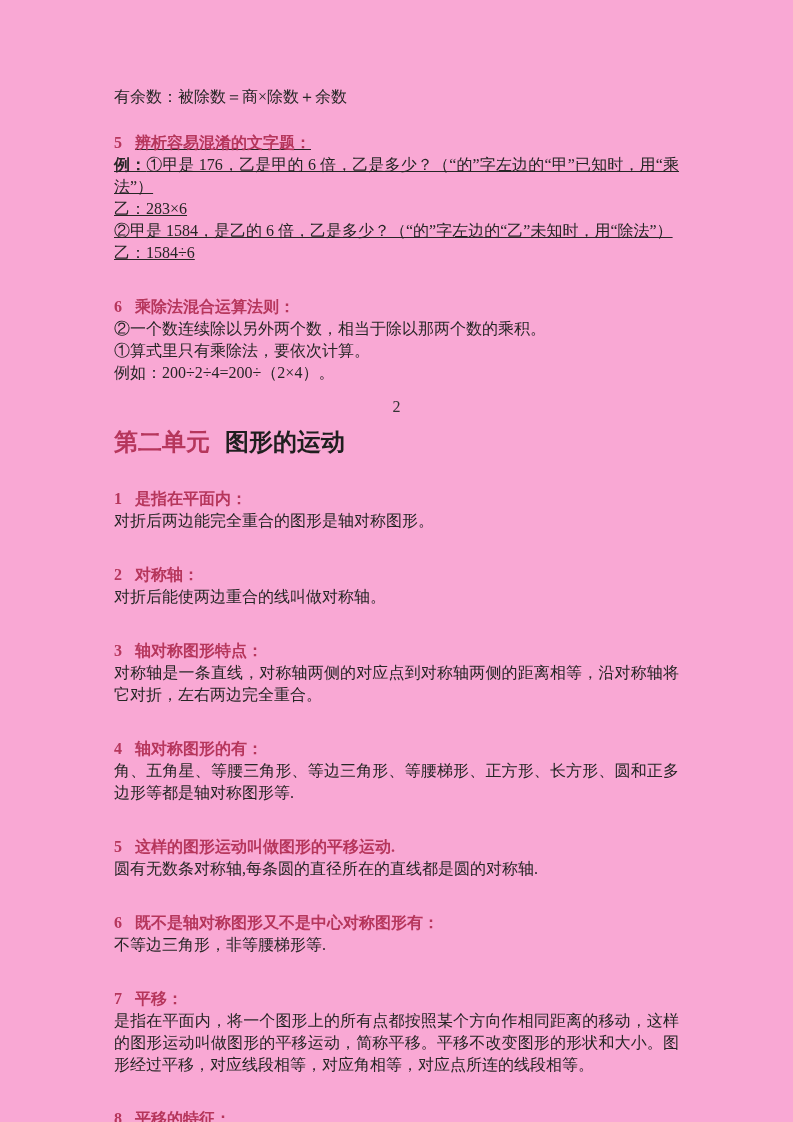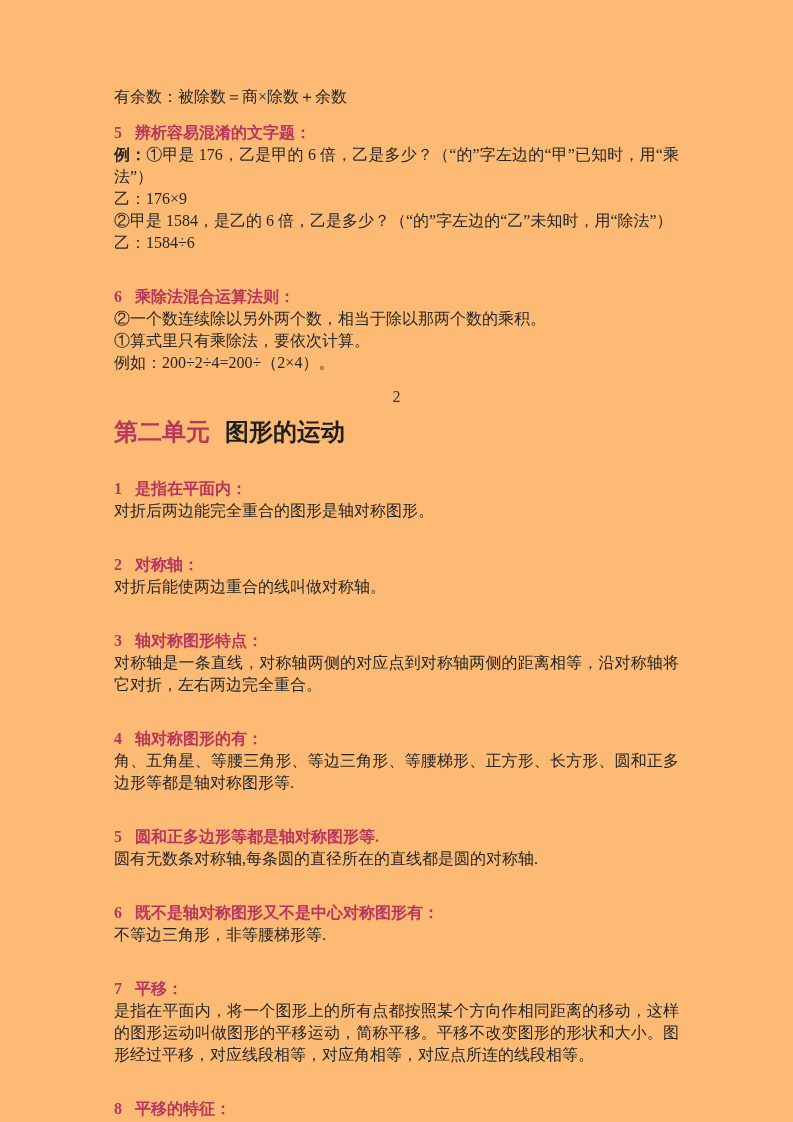--- a/index.html
+++ b/index.html
@@ -1,37 +1,37 @@
 <!DOCTYPE html>
 <html lang="zh" style="--heading-color: #b6365c;"><head>
 <meta charset="utf-8">
 <style>
   html, body { margin: 0; padding: 0; background: #ffffff; }
   .page {
     position: relative;
     width: 793px;
     height: 1122px;
     margin: 0 auto;
-    background: #fdba74;
+    background: #f9a8d4;
     box-sizing: border-box;
     padding: 86px 114px 0 114px;
     font-family: "Liberation Serif", "DejaVu Serif", serif;
     font-size: 16px;
     line-height: 22px;
     color: #262626;
     overflow: hidden;
   }
   .body-line {
     margin: 0;
     text-align: justify;
     color: #262626;
   }
   .bold { font-weight: bold; }
   .section { margin-top: 32px; }
-  .section.first { margin-top: 14px; }
+  .section.first { margin-top: 24px; text-decoration: underline; }
   .heading {
     margin: 0;
     font-size: 16px;
     line-height: 22px;
     font-weight: bold;
     color: var(--heading-color, #b6365c);
   }
   .heading .h-num { display: inline-block; margin-right: 13px; }
   .page-number {
     margin-top: 12px;
@@ -55,21 +55,21 @@
 </head>
 <body>
 
 <div class="page">
 
   <p class="body-line">有余数：被除数＝商×除数＋余数</p>
 
   <div class="section first">
     <h2 class="heading"><span class="h-num">5</span><span>辨析容易混淆的文字题：</span></h2>
     <p class="body-line"><span class="bold">例：</span><span>①甲是 176，乙是甲的 6 倍，乙是多少？（“的”字左边的“甲”已知时，用“乘法”）</span></p>
-    <p class="body-line">乙：176×9</p>
+    <p class="body-line">乙：283×6</p>
     <p class="body-line">②甲是 1584，是乙的 6 倍，乙是多少？（“的”字左边的“乙”未知时，用“除法”）</p>
     <p class="body-line">乙：1584÷6</p>
   </div>
 
   <div class="section">
     <h2 class="heading"><span class="h-num">6</span><span>乘除法混合运算法则：</span></h2>
     <p class="body-line">②一个数连续除以另外两个数，相当于除以那两个数的乘积。</p>
     <p class="body-line">①算式里只有乘除法，要依次计算。</p>
     <p class="body-line">例如：200÷2÷4=200÷（2×4）。</p>
   </div>
@@ -92,21 +92,21 @@
     <h2 class="heading"><span class="h-num">3</span><span>轴对称图形特点：</span></h2>
     <p class="body-line">对称轴是一条直线，对称轴两侧的对应点到对称轴两侧的距离相等，沿对称轴将它对折，左右两边完全重合。</p>
   </div>
 
   <div class="section">
     <h2 class="heading"><span class="h-num">4</span><span>轴对称图形的有：</span></h2>
     <p class="body-line">角、五角星、等腰三角形、等边三角形、等腰梯形、正方形、长方形、圆和正多边形等都是轴对称图形等.</p>
   </div>
 
   <div class="section">
-    <h2 class="heading"><span class="h-num">5</span><span>圆和正多边形等都是轴对称图形等.</span></h2>
+    <h2 class="heading"><span class="h-num">5</span><span>这样的图形运动叫做图形的平移运动.</span></h2>
     <p class="body-line">圆有无数条对称轴,每条圆的直径所在的直线都是圆的对称轴.</p>
   </div>
 
   <div class="section">
     <h2 class="heading"><span class="h-num">6</span><span>既不是轴对称图形又不是中心对称图形有：</span></h2>
     <p class="body-line">不等边三角形，非等腰梯形等.</p>
   </div>
 
   <div class="section">
     <h2 class="heading"><span class="h-num">7</span><span>平移：</span></h2>

